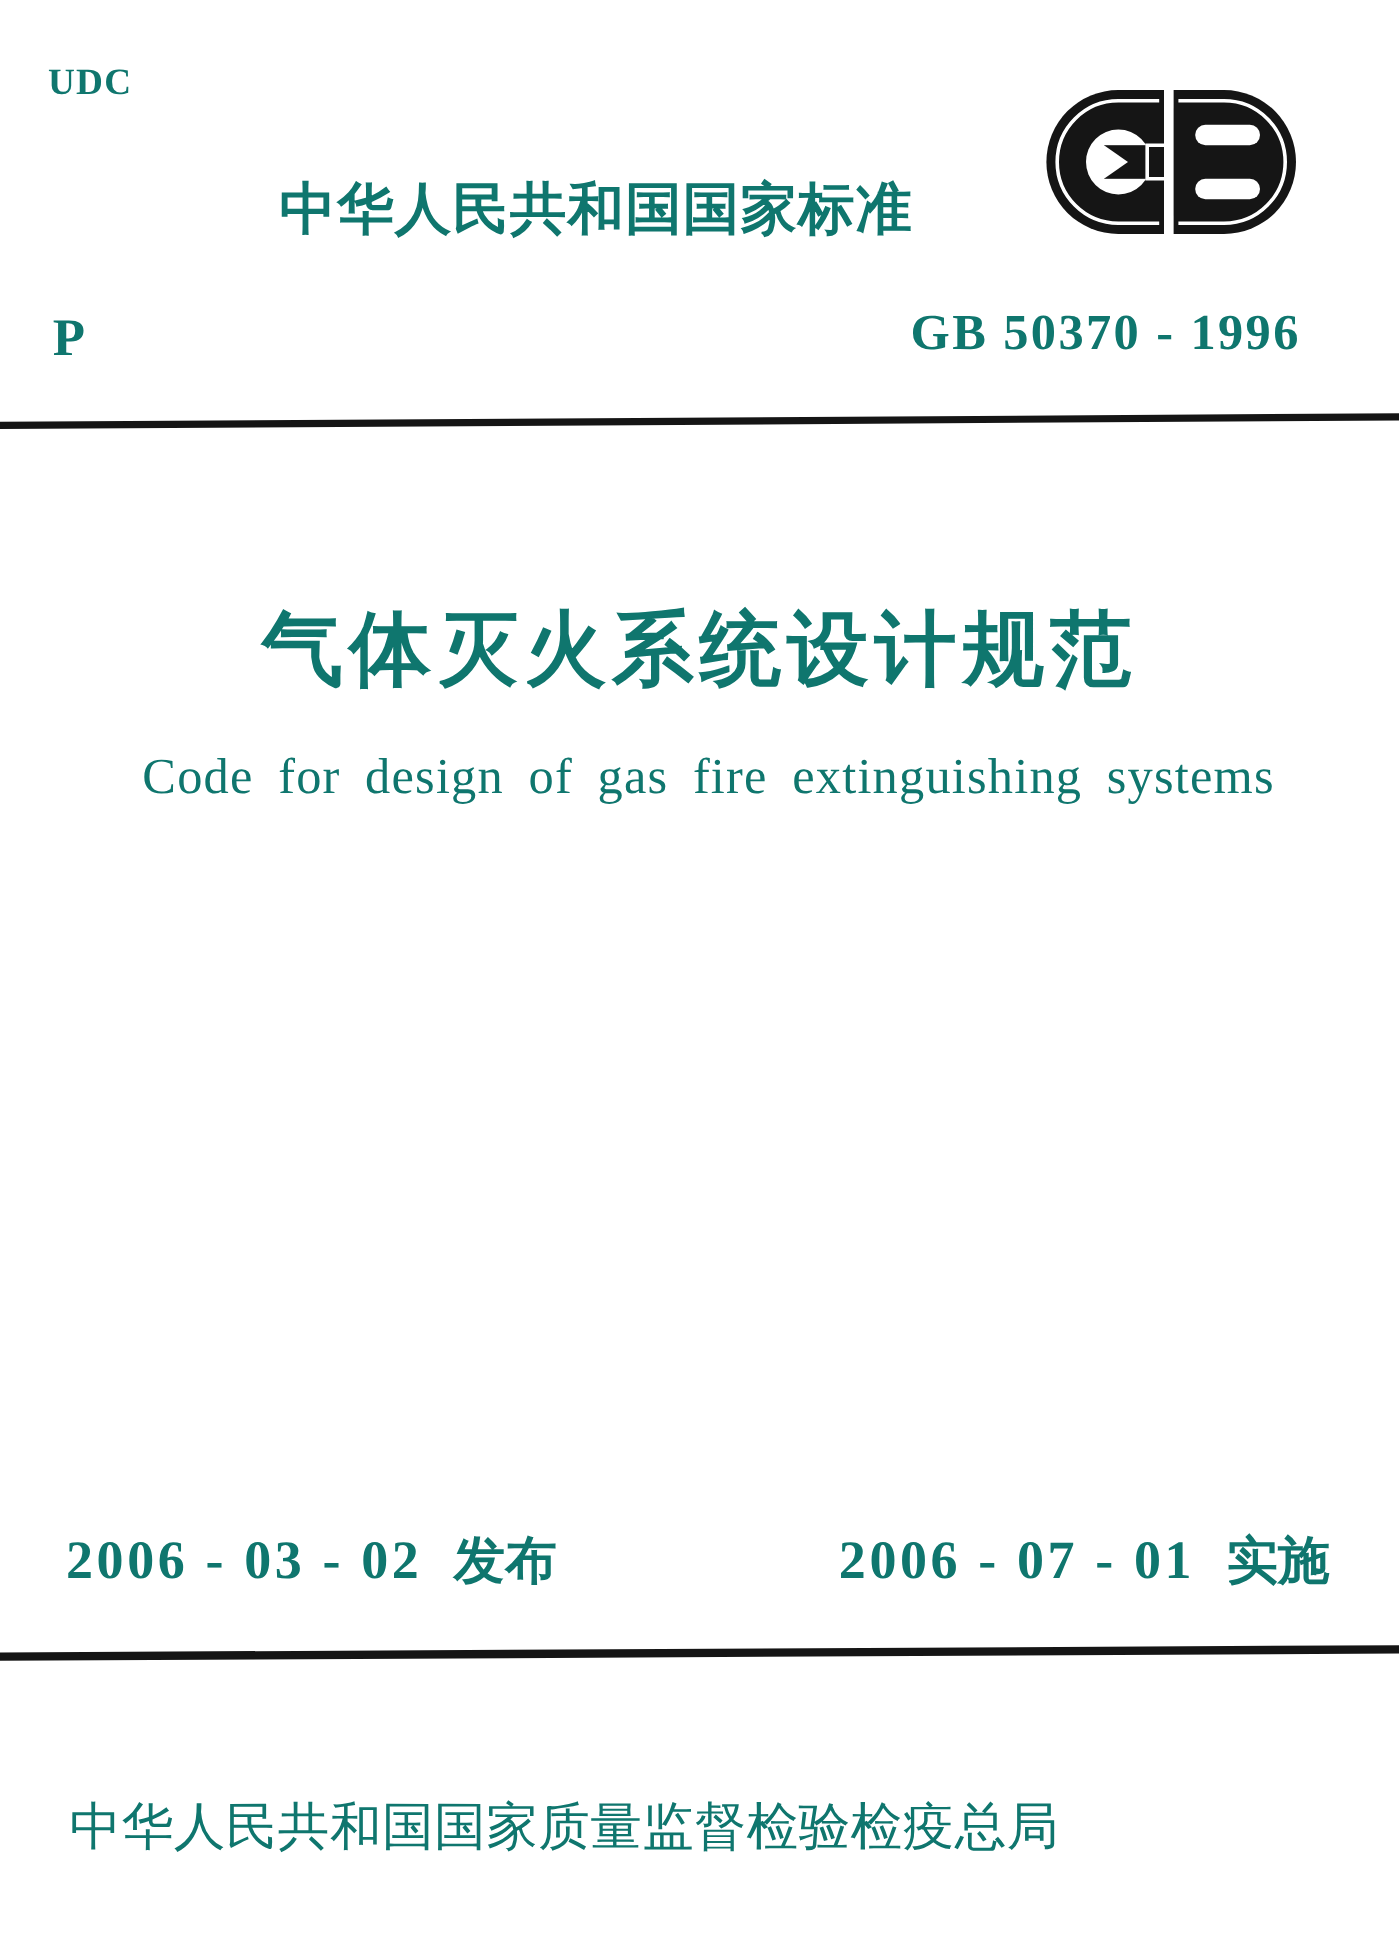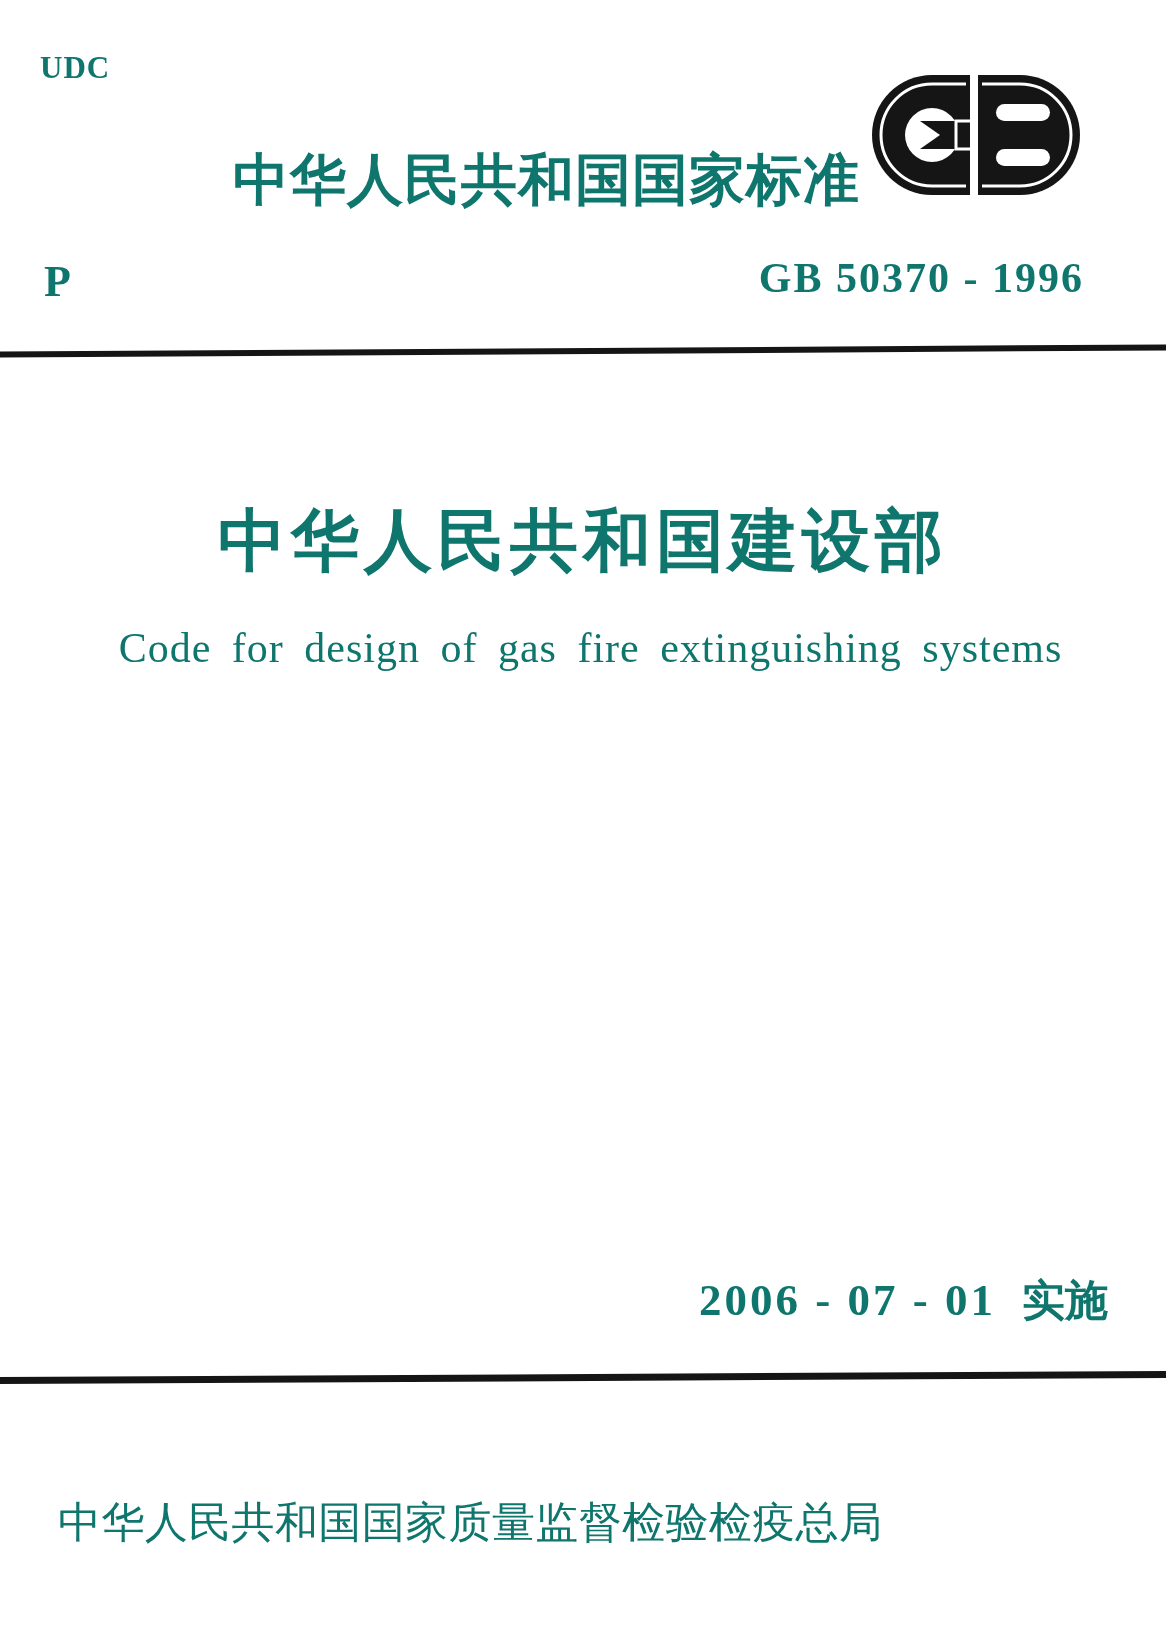--- a/index.html
+++ b/index.html
@@ -20,21 +20,21 @@
     font-family: "Liberation Serif", serif;
     font-weight: bold;
     font-size: 31px;
     letter-spacing: 1px;
   }
   .std-heading {
     position: absolute;
     left: 233px; top: 143px;
     font-family: "Liberation Sans", sans-serif;
     font-weight: bold;
-    font-size: 56px;
+    font-size: 47px;
     letter-spacing: 1px;
     white-space: nowrap;
   }
   .gb-logo {
     position: absolute;
     left: 870px; top: 74px;
     width: 212px; height: 122px;
   }
   .doc-class {
     position: absolute;
@@ -172,25 +172,29 @@
     <rect x="126" y="30" width="54" height="17" rx="8.5" fill="#ffffff"></rect>
     <rect x="126" y="75" width="54" height="17" rx="8.5" fill="#ffffff"></rect>
   </svg>
 
   <div class="doc-class">P</div>
 
   <div class="std-number">GB 50370 - 1996</div>
 
   <div class="rule-top"></div>
 
-  <div class="title-zh">中华人民共和国建设部</div>
+  <div class="title-zh">气体灭火系统设计规范</div>
 
   <div class="title-en">Code for design of gas fire extinguishing systems</div>
 
   <div class="date-row">
+    <div class="date-issue">
+      <span class="date-value">2006 - 03 - 02</span>
+      <span class="date-label">发布</span>
+    </div>
     <div class="date-effective">
       <span class="date-value">2006 - 07 - 01</span>
       <span class="date-label">实施</span>
     </div>
   </div>
 
   <div class="rule-bottom"></div>
 
   <div class="issuers">
     <div class="issuer-2">中华人民共和国国家质量监督检验检疫总局</div>

